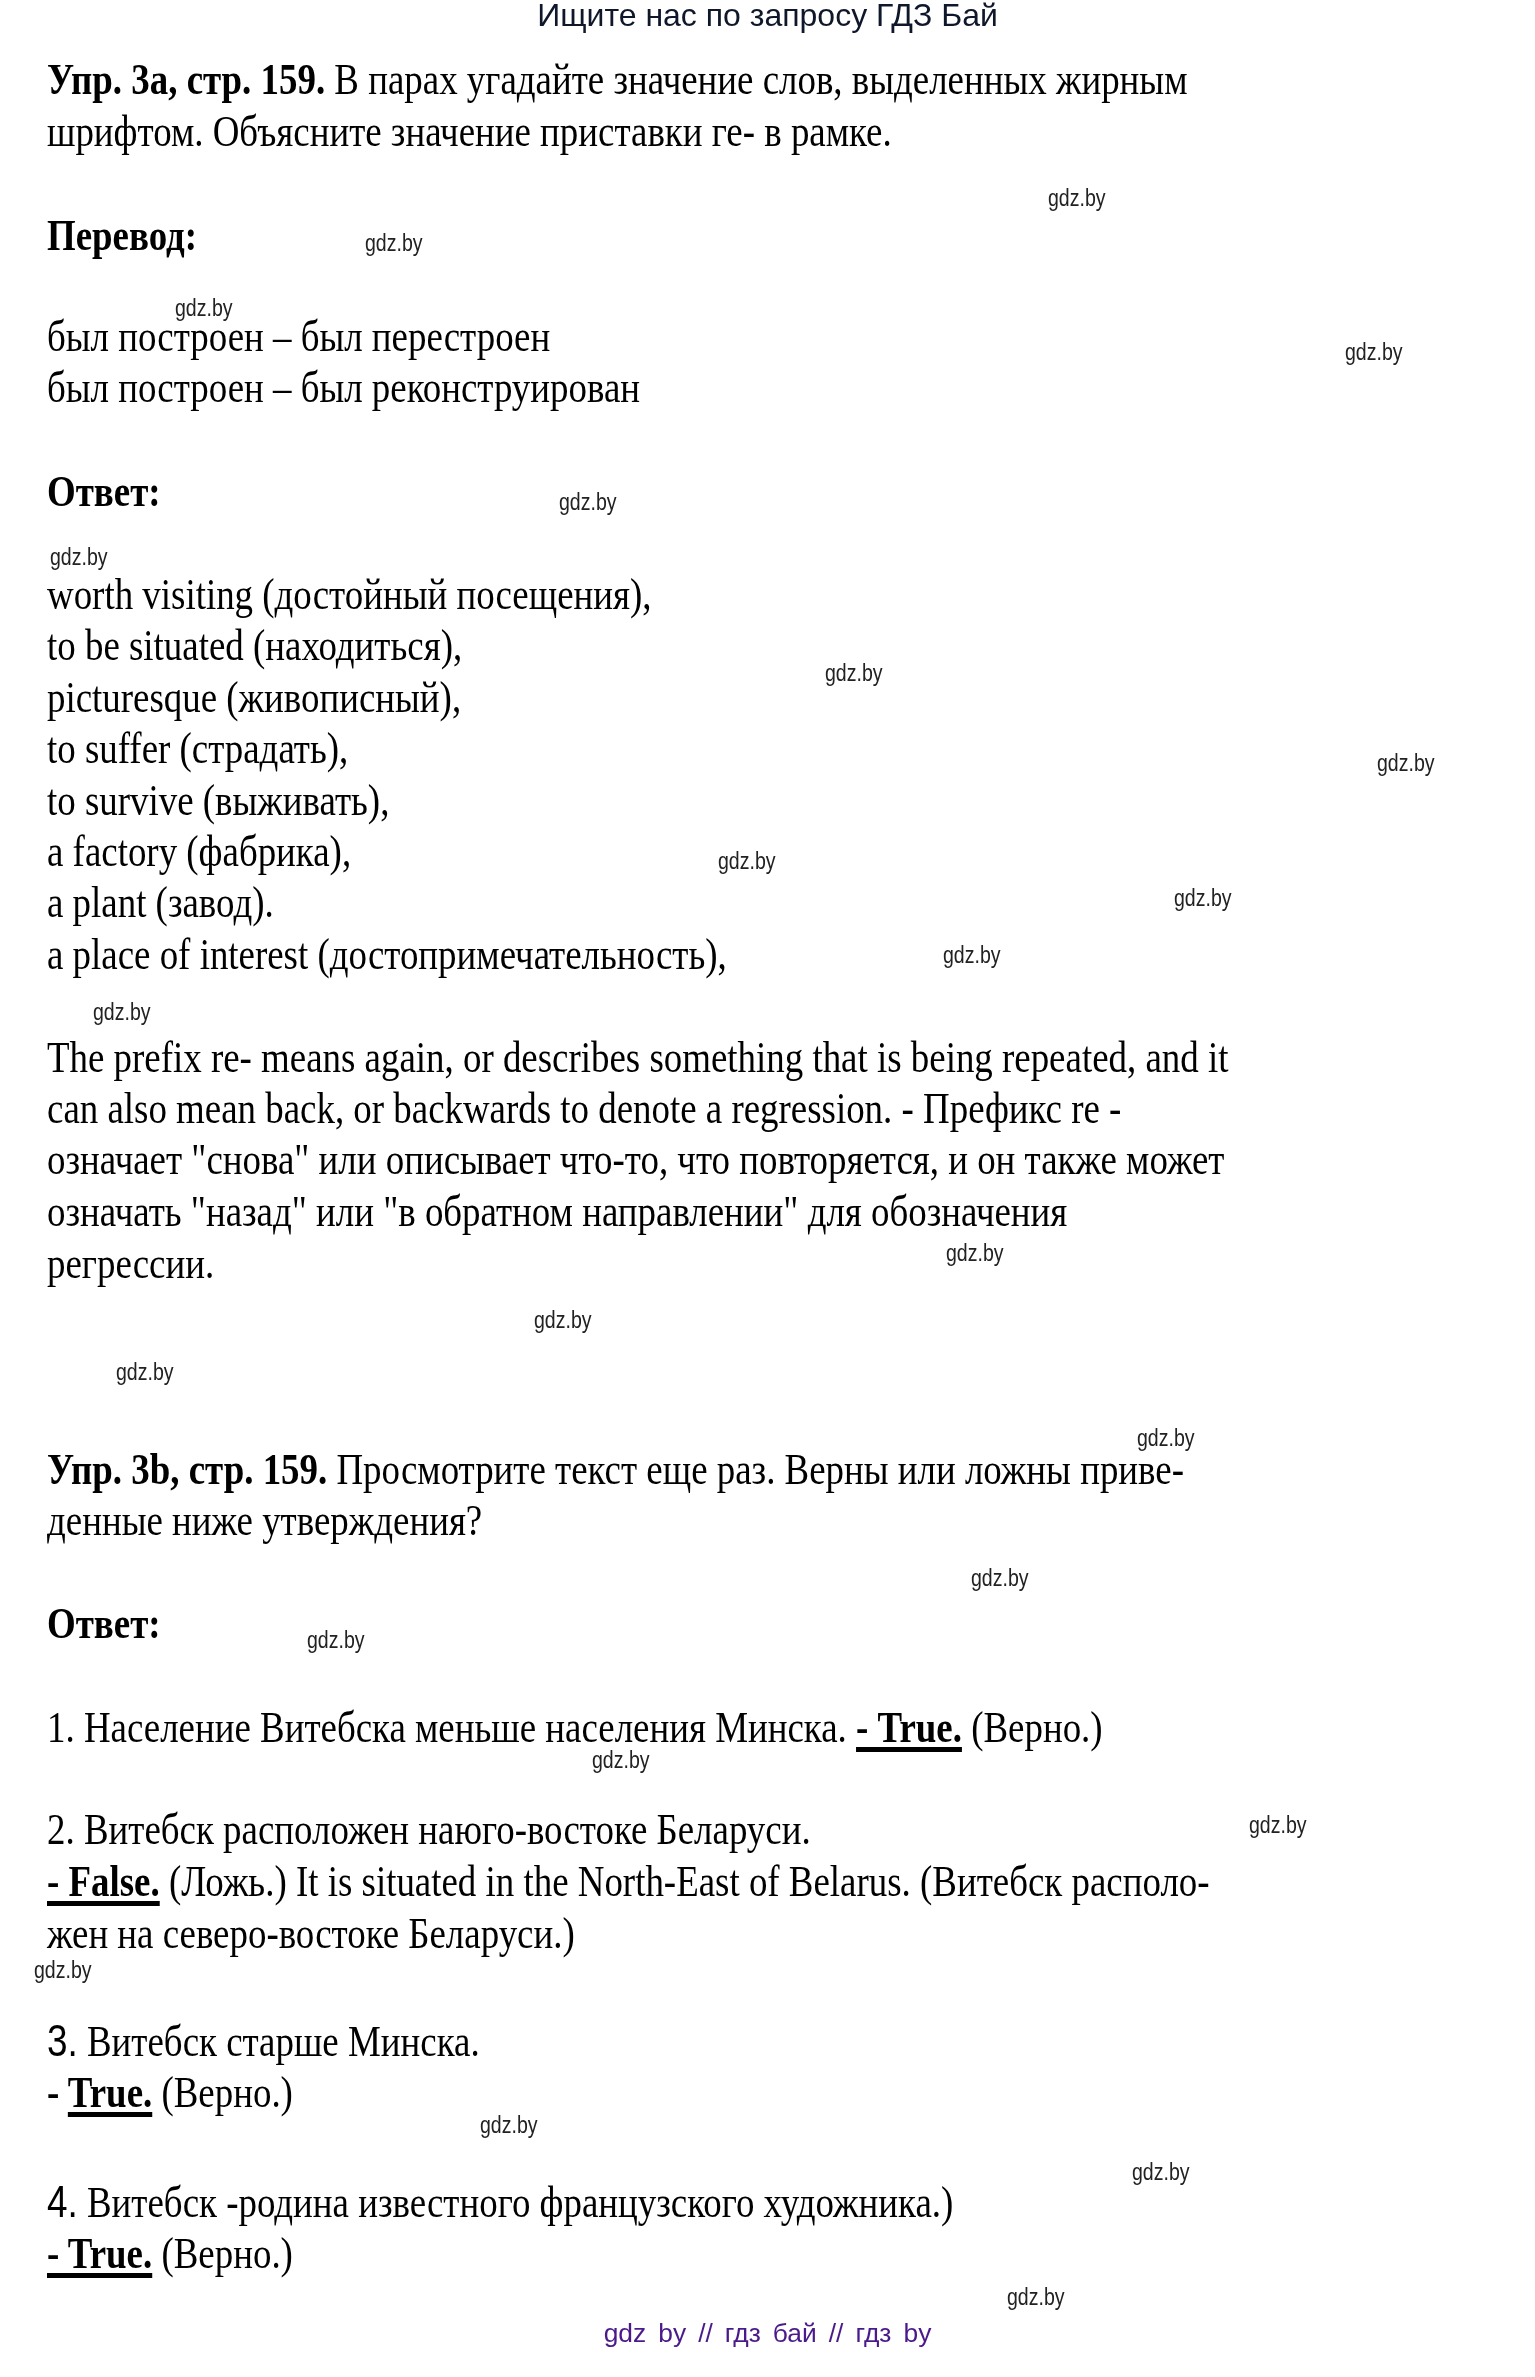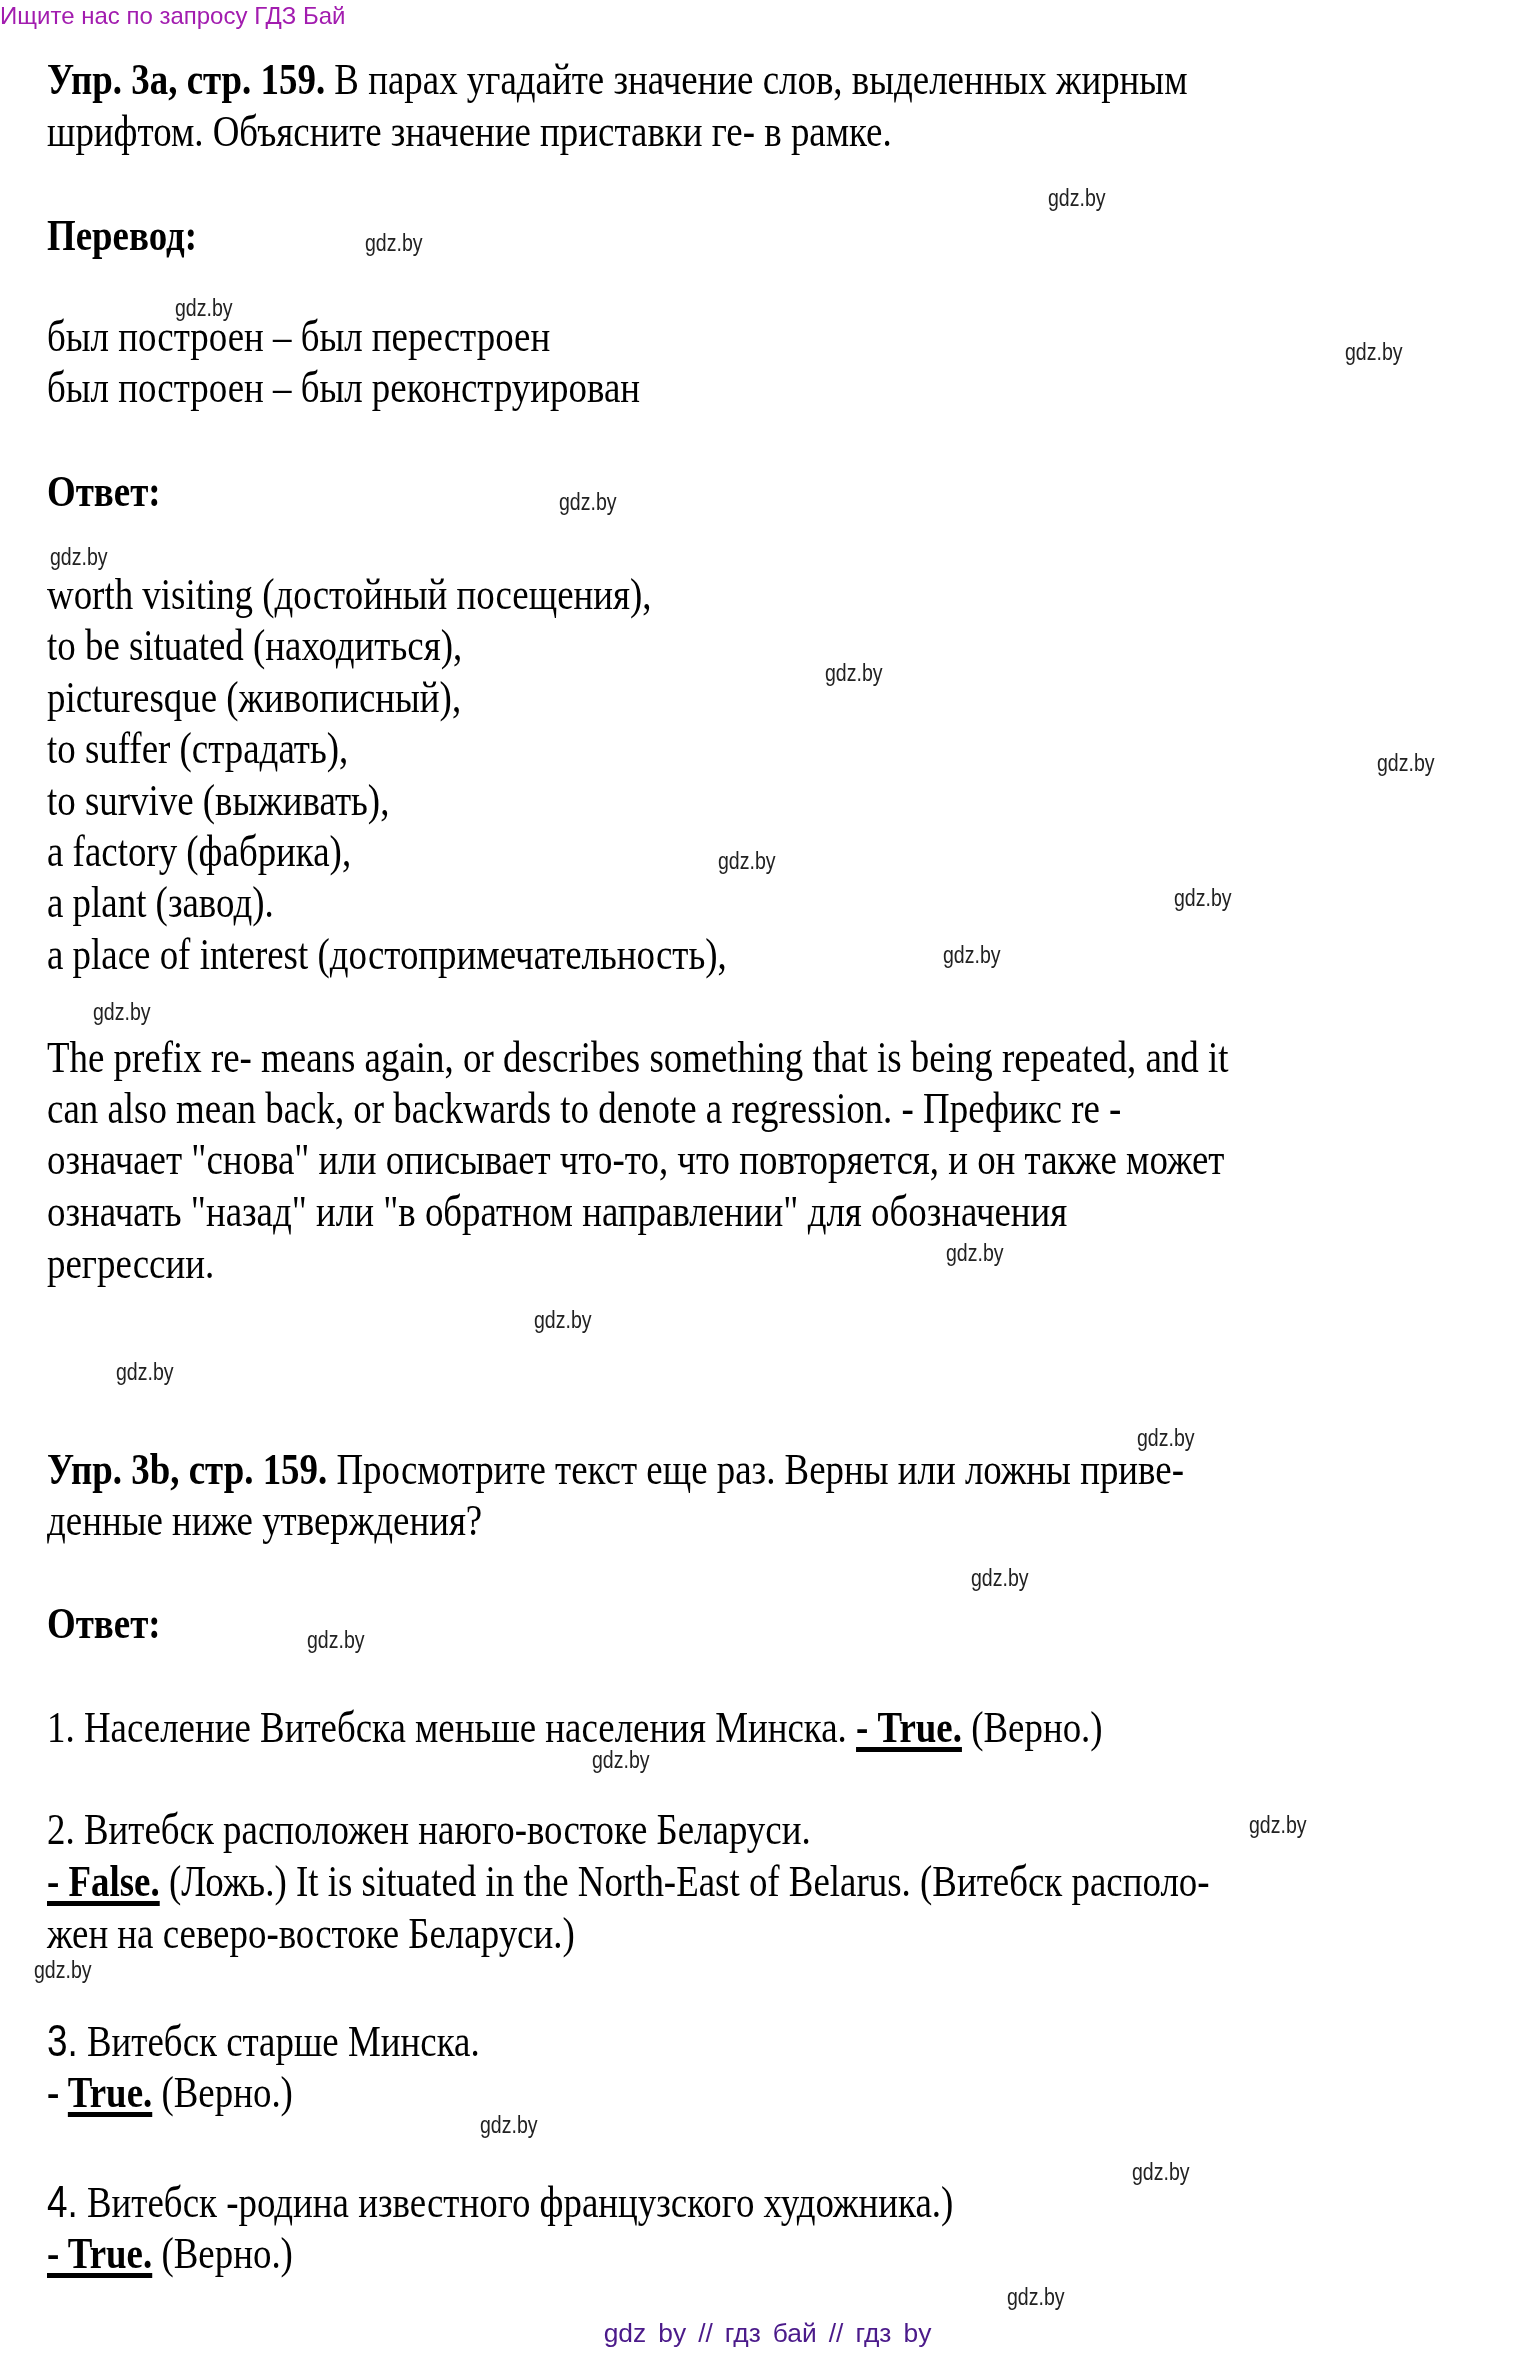--- a/index.html
+++ b/index.html
@@ -1,18 +1,18 @@
 <!DOCTYPE html>
 <html style="font-size:12.4px"><head>
 <meta charset="utf-8">
 <style>
   html,body{margin:0;padding:0;background:#ffffff;}
   body{width:1535px;height:2377px;position:relative;overflow:hidden;font-family:"Liberation Serif",serif;color:#000;}
   .abs{position:absolute;white-space:nowrap;}
-  .hdr{left:0;width:1535px;top:0;font-family:"Liberation Sans",sans-serif;font-size:24px;color:#a21caf;line-height:31px;}
+  .hdr{left:0;width:1535px;top:0;text-align:center;font-family:"Liberation Sans",sans-serif;font-size:32px;color:#0f172a;line-height:31px;}
   .ftr{left:0;width:1535px;top:2318px;text-align:center;font-family:"Liberation Sans",sans-serif;font-size:26.4px;color:#4b1a8a;line-height:31px;word-spacing:4.7px;}
   .ln{left:47px;font-size:45px;line-height:51px;transform-origin:0 0;transform:scaleX(0.82);}
   .b{font-weight:bold;}
   .u{text-decoration:underline;text-decoration-thickness:4.7px;text-underline-offset:4.7px;}
   .wm{font-family:"Liberation Sans",sans-serif;font-size:23px;color:#222;transform-origin:0 0;transform:scaleX(0.85);}
   .num-big{font-family:"Liberation Sans",sans-serif;}
 </style>
 </head>
 <body>
 

